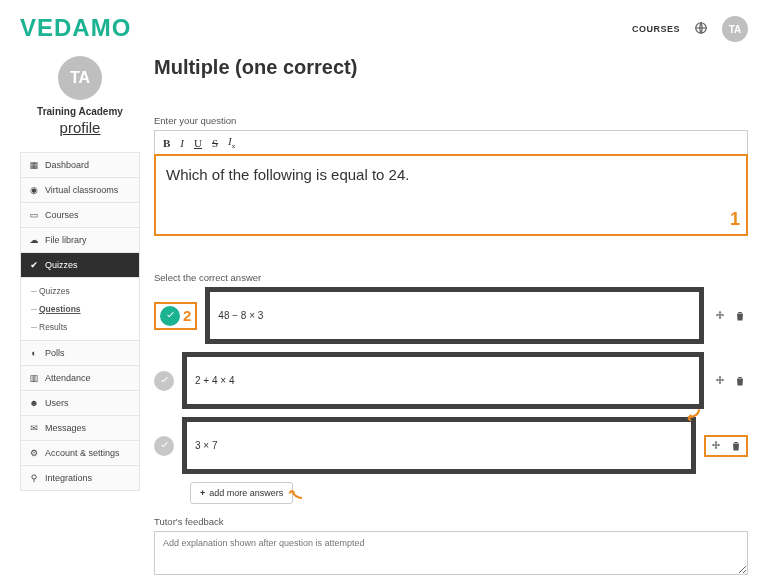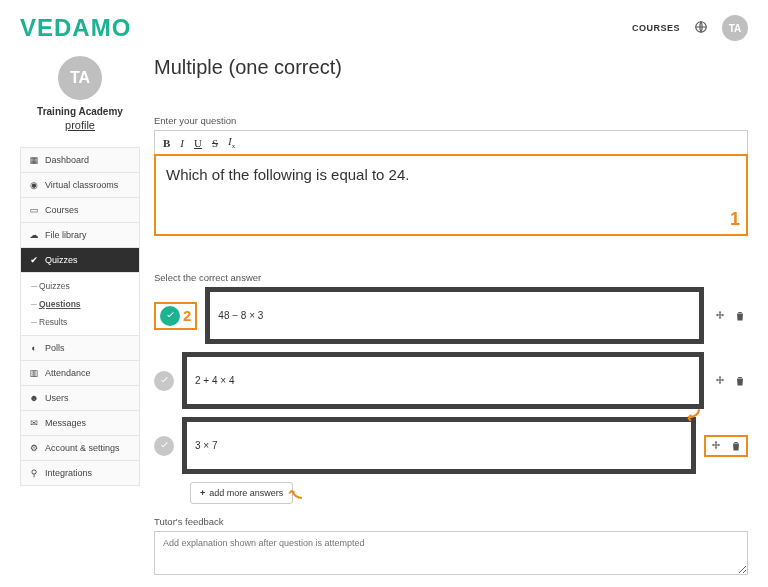--- a/index.html
+++ b/index.html
@@ -1,39 +1,39 @@
 <!DOCTYPE html>
 <html><head>
   <meta charset="utf-8">
   <style>
     * { box-sizing: border-box; margin: 0; padding: 0; }
     body { font-family: Arial, Helvetica, sans-serif; background: #000; display:flex; justify-content:center; align-items:flex-start;}
     .frame { width: 768px; height: 587px; background:#fff; padding:10px; position:relative; }
-    .topbar { display:flex; justify-content:space-between; align-items:center; padding:4px 10px 14px 10px; }
+    .topbar { display:flex; justify-content:space-between; align-items:flex-end; padding:4px 10px 14px 10px; }
     .logo { font-size:24px; font-weight:900; letter-spacing:1px; color:#1bb392; }
     .topright { display:flex; align-items:center; gap:14px; }
     .toplink { font-size:9px; font-weight:700; color:#333; letter-spacing:0.5px; }
     .globe { font-size:14px; color:#555;}
     .avatar-sm { width:26px; height:26px; border-radius:50%; background:#bfbfbf; color:#fff; display:flex; align-items:center; justify-content:center; font-size:10px; font-weight:700;}
     .body { display:flex; gap:14px; padding:0 10px; }
     .sidebar { width:120px; flex-shrink:0; }
     .profile { text-align:center; padding-bottom:10px; margin-bottom:6px;}
     .avatar-lg { width:44px; height:44px; border-radius:50%; background:#bfbfbf; color:#fff; display:inline-flex; align-items:center; justify-content:center; font-size:16px; font-weight:700; margin-bottom:6px;}
     .orgname { font-size:10px; font-weight:700; color:#333;}
-    .profilelink { font-size:11px; color:#333; text-decoration:underline; margin-top:2px;}
+    .profilelink { font-size:15px; color:#333; text-decoration:underline; margin-top:2px;}
     .menu { border:1px solid #e5e5e5; border-bottom:none;}
     .menu-item { display:flex; align-items:center; gap:6px; padding:7px 8px; border-bottom:1px solid #e5e5e5; font-size:9px; color:#444; background:#fafafa; cursor:pointer;}
     .menu-item.active { background:#2f2f2f; color:#fff;}
     .menu-item .icon { width:10px; font-size:9px; color:inherit; text-align:center;}
     .submenu { background:#fff; border-bottom:1px solid #e5e5e5; padding:4px 0 4px 18px;}
     .submenu-item { font-size:8.5px; color:#555; padding:4px 0; cursor:pointer; position:relative;}
     .submenu-item::before { content:''; position:absolute; left:-8px; top:50%; width:6px; height:1px; background:#bbb;}
     .submenu-item.active { text-decoration:underline; font-weight:700;}
     .main { flex:1; min-width:0;}
-    .page-title { font-size:20px; font-weight:400; color:#333; margin-bottom:12px;}
+    .page-title { font-size:20px; font-weight:700; color:#333; margin-bottom:12px;}
     .label { font-size:9.5px; color:#555; margin-bottom:4px;margin-top:36px;}
     .toolbar { border:1px solid #ccc; border-bottom:none; padding:4px 6px; display:flex; gap:6px; align-items:center;}
     .tbtn { font-size:11px; font-family:Georgia, serif; color:#333; cursor:pointer; padding:0 2px;}
     .editor-wrap { position:relative; margin-bottom:14px;}
     .editor { border:2px solid #ec8a1d; padding:10px; min-height:82px; font-size:15px; color:#333; position:relative;}
     .annot { position:absolute; font-size:18px; font-weight:700; color:#ec8a1d; }
     .answers { margin-bottom:8px;}
     .answer-row { display:flex; align-items:center; gap:8px; margin-bottom:8px;}
     .check { width:20px; height:20px; border-radius:50%; background:#c7c7c7; display:flex; align-items:center; justify-content:center; color:#fff; cursor:pointer; flex-shrink:0;}
     .check.correct { background:#1bb392; }

